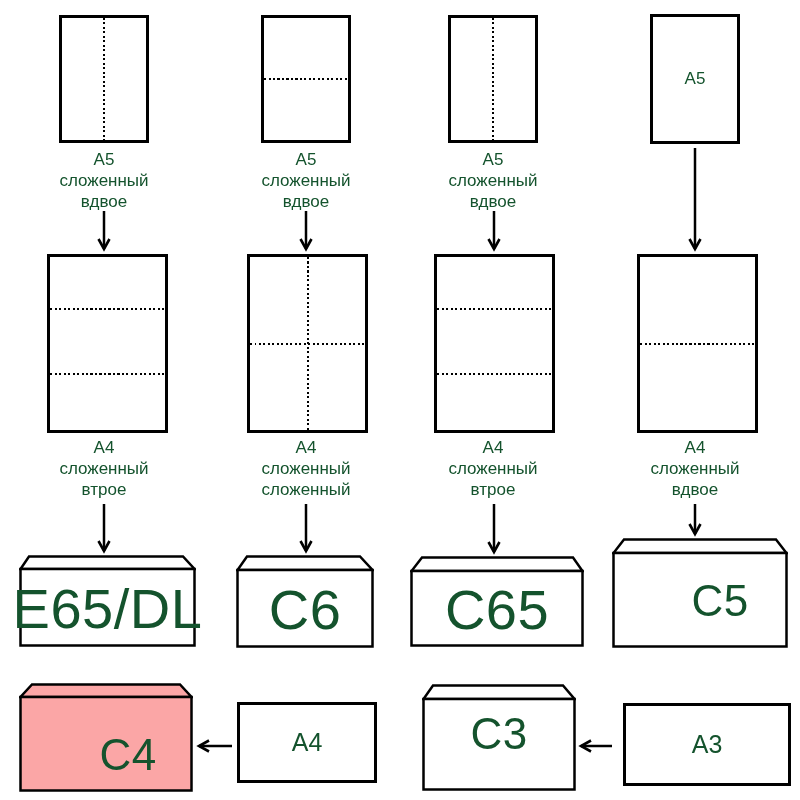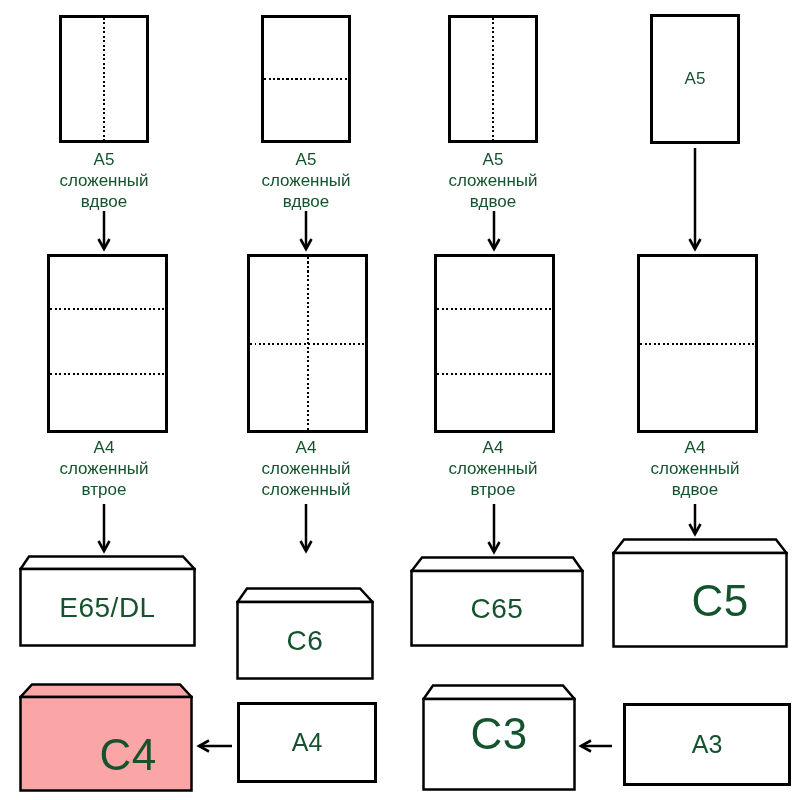--- a/index.html
+++ b/index.html
@@ -17,21 +17,21 @@
     font-size:17px;}
   
   .caption{position:absolute;width:170px;text-align:center;font-size:17px;line-height:21px;}
   .caption span{display:block;}
   
   .envelope{position:absolute;}
   .envelope svg{position:absolute;left:0;top:0;display:block;}
   .env-shape{fill:#fff;stroke:#000;stroke-width:2.5;stroke-linejoin:miter;}
   .envelope.highlighted .env-shape{fill:var(--highlight-fill,#FBA6A6);}
   .env-label{position:absolute;left:0;right:0;display:flex;align-items:center;justify-content:center;
-    font-size:28px;letter-spacing:0.5px;}
+    font-size:56px;letter-spacing:0.5px;}
   .env-label.big{font-size:44px;}
   
   .flat-rect{position:absolute;border:3px solid #000;background:#fff;box-sizing:border-box;
     display:flex;align-items:center;justify-content:center;font-size:25px;}
   
   .arrows{position:absolute;inset:0;pointer-events:none;}
 </style>
 </head>
 <body>
 
@@ -122,21 +122,21 @@
   </div>
 
   <div class="envelope" style="left:19px;top:555px;width:177px;height:92px;">
     <svg width="177" height="92" viewBox="0 0 177 92">
       <polygon class="env-shape" points="10,1.5 164,1.5 175.5,14 1.5,14"></polygon>
       <rect class="env-shape" x="1.5" y="14" width="174" height="76.5"></rect>
     </svg>
     <div class="env-label" style="top:14px;height:78px;">E65/DL</div>
   </div>
 
-  <div class="envelope" style="left:236px;top:555px;width:138px;height:93px;margin-top:32px;">
+  <div class="envelope" style="left:236px;top:555px;width:138px;height:93px;">
     <svg width="138" height="93" viewBox="0 0 138 93">
       <polygon class="env-shape" points="11,1.5 124,1.5 136.5,15 1.5,15"></polygon>
       <rect class="env-shape" x="1.5" y="15" width="135" height="76.5"></rect>
     </svg>
     <div class="env-label" style="top:15px;height:78px;">C6</div>
   </div>
 
   <div class="envelope" style="left:410px;top:556px;width:174px;height:68px;">
     <svg width="174" height="91" viewBox="0 0 174 91">
       <polygon class="env-shape" points="12,1.5 163,1.5 172.5,15 1.5,15"></polygon>

